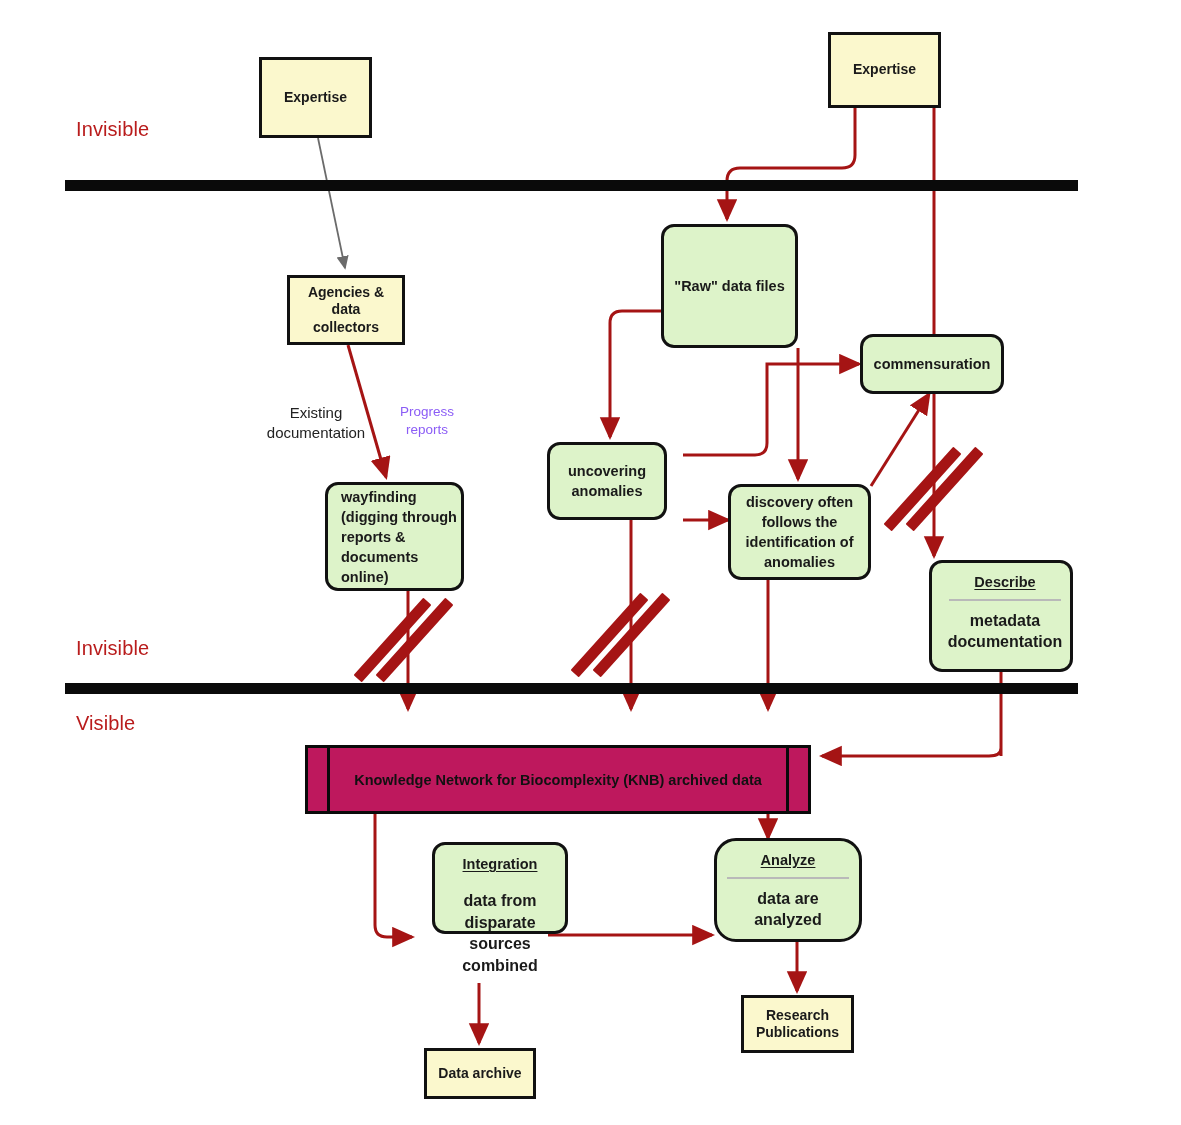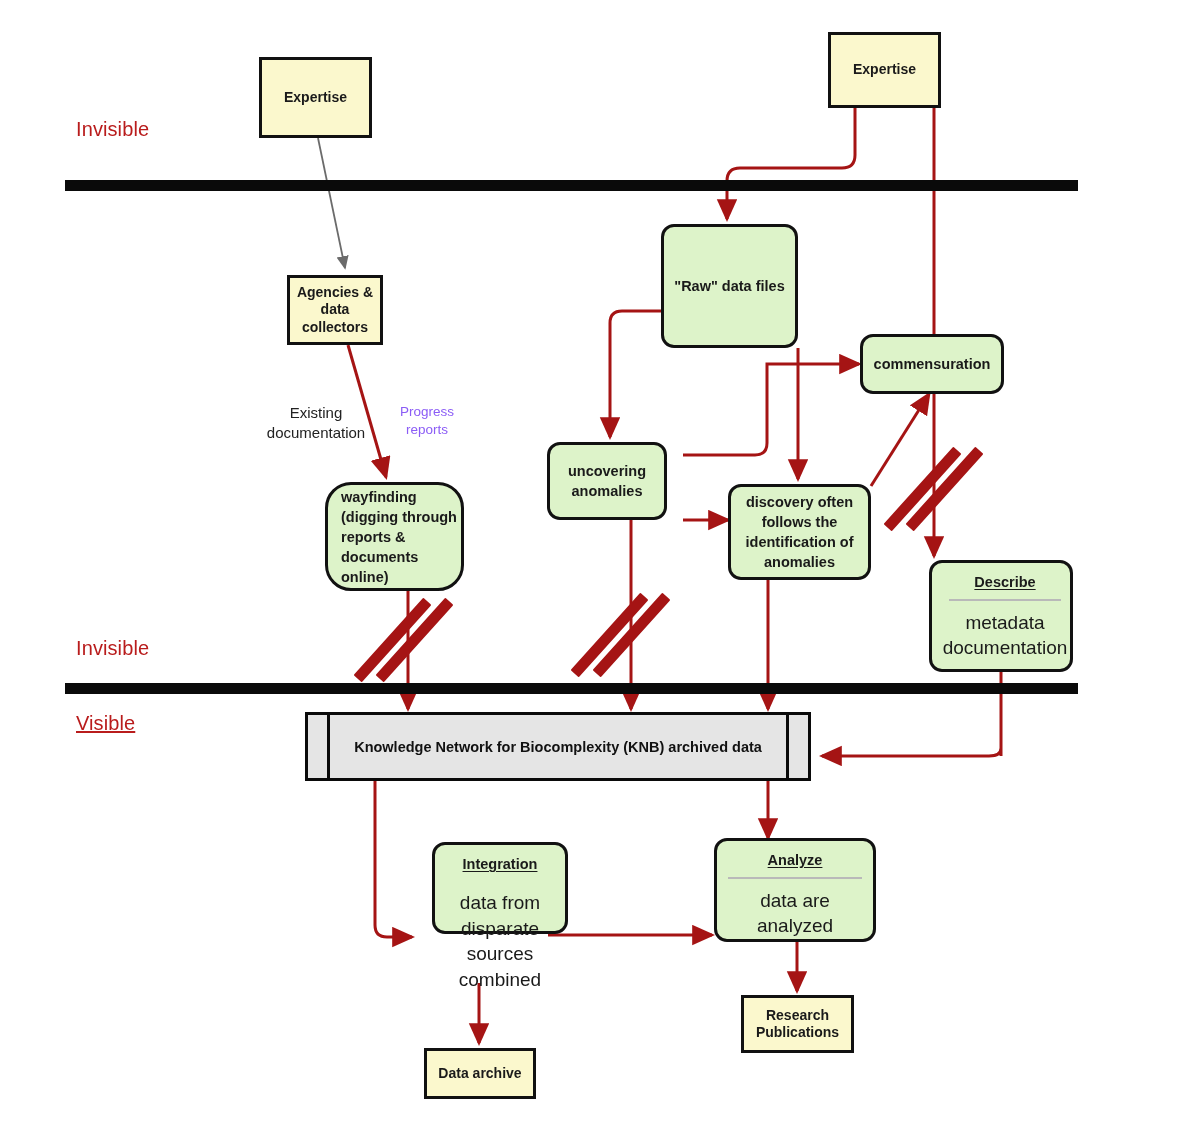--- a/index.html
+++ b/index.html
@@ -5,34 +5,34 @@
   html,body{margin:0;padding:0;background:#ffffff;}
   body{font-family:"Liberation Sans",sans-serif;}
   #stage{position:relative;width:1181px;height:1125px;background:#ffffff;overflow:hidden;}
   svg#wires{position:absolute;left:0;top:0;width:1181px;height:1125px;pointer-events:none;}
 
   .node{position:absolute;box-sizing:border-box;display:flex;align-items:center;justify-content:center;
         text-align:center;font-weight:bold;color:#1a1a1a;z-index:3;}
   .rect{background:#fbf8cd;border:3px solid #111111;font-size:14px;line-height:1.25;}
   .proc{background:#ddf3c9;border:3.5px solid #111111;border-radius:13px;font-size:14.5px;line-height:1.38;}
   .proc.pad{padding:0 10px;}
-  .proc.left{justify-content:flex-start;text-align:left;padding-left:13px;border-radius:26px;}
+  .proc.left{justify-content:flex-start;text-align:left;padding-left:13px;}
 
   .titled{flex-direction:column;justify-content:flex-start;padding-top:9px;}
   .titled .t{font-size:14.5px;font-weight:bold;text-decoration:underline;text-underline-offset:2px;}
   .titled .divider{width:86%;height:1.5px;background:#b9b9b9;margin:7px 0 9px 0;}
-  .titled .b{font-size:19px;line-height:1.35;font-weight:normal;text-align:center;}
+  .titled .b{font-size:16px;line-height:1.35;font-weight:bold;text-align:center;}
 
   .band{position:absolute;background:#0a0a0a;height:11px;left:65px;width:1013px;z-index:2;}
 
   .swimlabel{position:absolute;font-size:20px;font-weight:500;color:#b91c1c;letter-spacing:.1px;z-index:4;}
 
   
-  .store{position:absolute;background:#e5e5e5;border:3.5px solid #0a0a0a;z-index:3;
-         display:flex;align-items:center;justify-content:center;}
+  .store{position:absolute;background:#be185d;border:3.5px solid #0a0a0a;z-index:3;
+         display:flex;align-items:center;justify-content:center;margin-top:33px;}
   .store .vline{position:absolute;top:0;bottom:0;width:3px;background:#0a0a0a;}
   .store .lbl{font-size:14.5px;font-weight:bold;color:#111;position:relative;z-index:2;}
 
   
   .barrier{position:absolute;z-index:5;width:96px;height:96px;}
   .barrier i{position:absolute;display:block;width:11px;height:104px;background:#a51414;
              transform-origin:50% 50%;border-radius:1px;}
 </style>
 </head>
 <body>
@@ -86,31 +86,31 @@
 
       <path d="M797,942 L797,991" marker-end="url(#ar)"></path>
     </g>
   </svg>
 
   <div class="band" style="top:180px;"></div>
   <div class="band" style="top:683px;"></div>
 
   <div class="swimlabel" style="left:76px;top:118px;">Invisible</div>
   <div class="swimlabel" style="left:76px;top:637px;">Invisible</div>
-  <div class="swimlabel" style="left:76px;top:712px;text-decoration:underline;">Visible</div>
+  <div class="swimlabel" style="left:76px;top:712px;">Visible</div>
 
   <div class="node rect" style="left:259px;top:57px;width:113px;height:81px;">
     <span>Expertise</span>
   </div>
 
   <div class="node rect" style="left:828px;top:32px;width:113px;height:76px;">
     <span>Expertise</span>
   </div>
 
-  <div class="node rect" style="left:287px;top:275px;width:96px;height:70px;white-space:pre-line;">
+  <div class="node rect" style="left:287px;top:275px;width:118px;height:70px;white-space:pre-line;">
     <span>Agencies &amp;
 data
 collectors</span>
   </div>
 
   <div class="node proc left" style="left:325px;top:482px;width:139px;height:109px;white-space:pre-line;">
     <span>wayfinding
 (digging through
 reports &amp;
 documents
@@ -151,21 +151,21 @@
   </div>
 
   <div class="node proc titled" style="left:412px;top:842px;width:136px;height:92px;margin-left:20px;">
     <span class="t">Integration</span>
     <span class="divider"></span>
     <span class="b" style="white-space:pre-line;">data from
 disparate sources
 combined</span>
   </div>
 
-  <div class="node proc titled" style="left:714px;top:838px;width:162px;height:104px;">
+  <div class="node proc titled" style="left:714px;top:838px;width:148px;height:104px;border-radius:22px;">
     <span class="t">Analyze</span>
     <span class="divider"></span>
     <span class="b" style="white-space:pre-line;">data are
 analyzed</span>
   </div>
 
   <div class="node rect" style="left:741px;top:995px;width:113px;height:58px;white-space:pre-line;">
     <span>Research
 Publications</span>
   </div>

